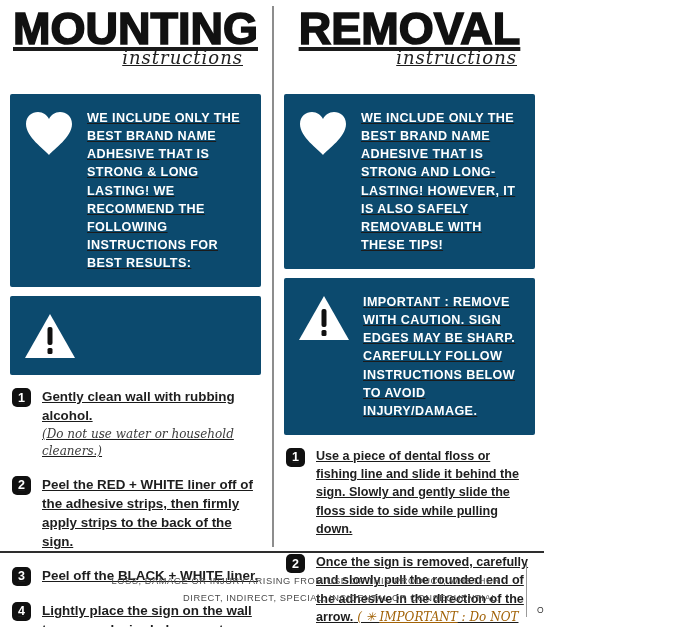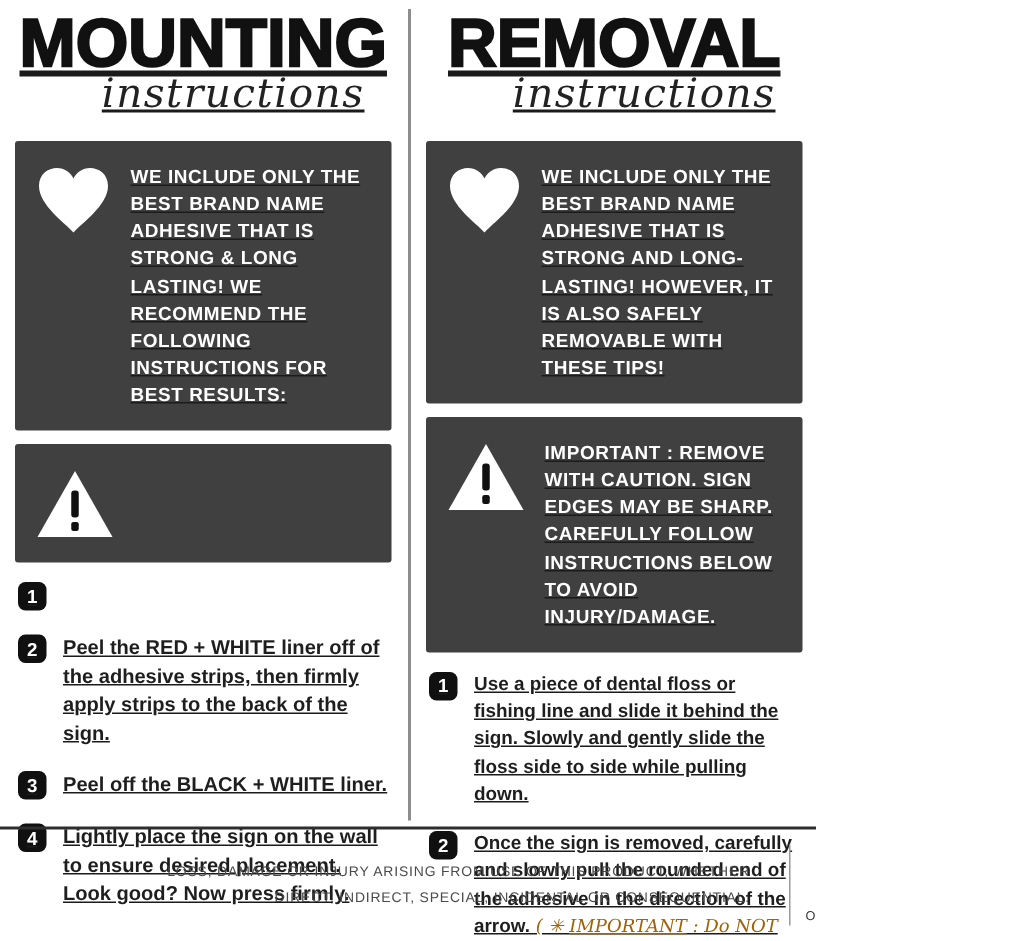--- a/index.html
+++ b/index.html
@@ -24,27 +24,27 @@
   .title-block { height:84px; position:relative; }
   .big-title {
     font-size:45px; font-weight:700; letter-spacing:0px;
     text-align:center; color:#111;
     -webkit-text-stroke:1.6px #111;
     line-height:1.0; padding-top:2px;
     white-space:nowrap;
   }
   .script-sub {
     font-family:"DejaVu Serif", serif; font-style:italic;
-    font-size:27px; color:#222; text-align:right;
+    font-size:18px; color:#222; text-align:right;
     padding-right:18px; margin-top:-4px; letter-spacing:1px;
   }
 
   
   .black-box {
-    background:#404040; color:#ffffff;
+    background:#0c4a6e; color:#ffffff;
     border-radius:2px;
     display:flex; align-items:flex-start;
     padding:15px 12px 15px 14px; gap:13px;
     margin-top:6px;
   }
   .black-box + .black-box { margin-top:9px; }
   .box-icon { flex:none; margin-top:2px; }
   .box-text {
     font-size:12.6px; font-weight:700; line-height:1.44;
     letter-spacing:0.4px; text-transform:uppercase;
@@ -124,20 +124,24 @@
             <path d="M26 1 L51 45 L1 45 Z" fill="#ffffff"></path>
             <rect x="23.5" y="14" width="5" height="18" rx="2" fill="#101010"></rect>
             <rect x="23.5" y="35" width="5" height="6" rx="1.5" fill="#101010"></rect>
           </svg>
         </span>
       </div>
 
       <div class="steps">
         <div class="step">
           <span class="step-badge">1</span>
+          <div class="step-text">
+            <span>Gently clean wall with rubbing alcohol.</span>
+            <span class="step-note">(Do not use water or household cleaners.)</span>
+          </div>
         </div>
         <div class="step">
           <span class="step-badge">2</span>
           <div class="step-text">
             <span>Peel the RED + WHITE liner off of the adhesive strips, then firmly apply strips to the back of the sign.</span>
           </div>
         </div>
         <div class="step">
           <span class="step-badge">3</span>
           <div class="step-text">

